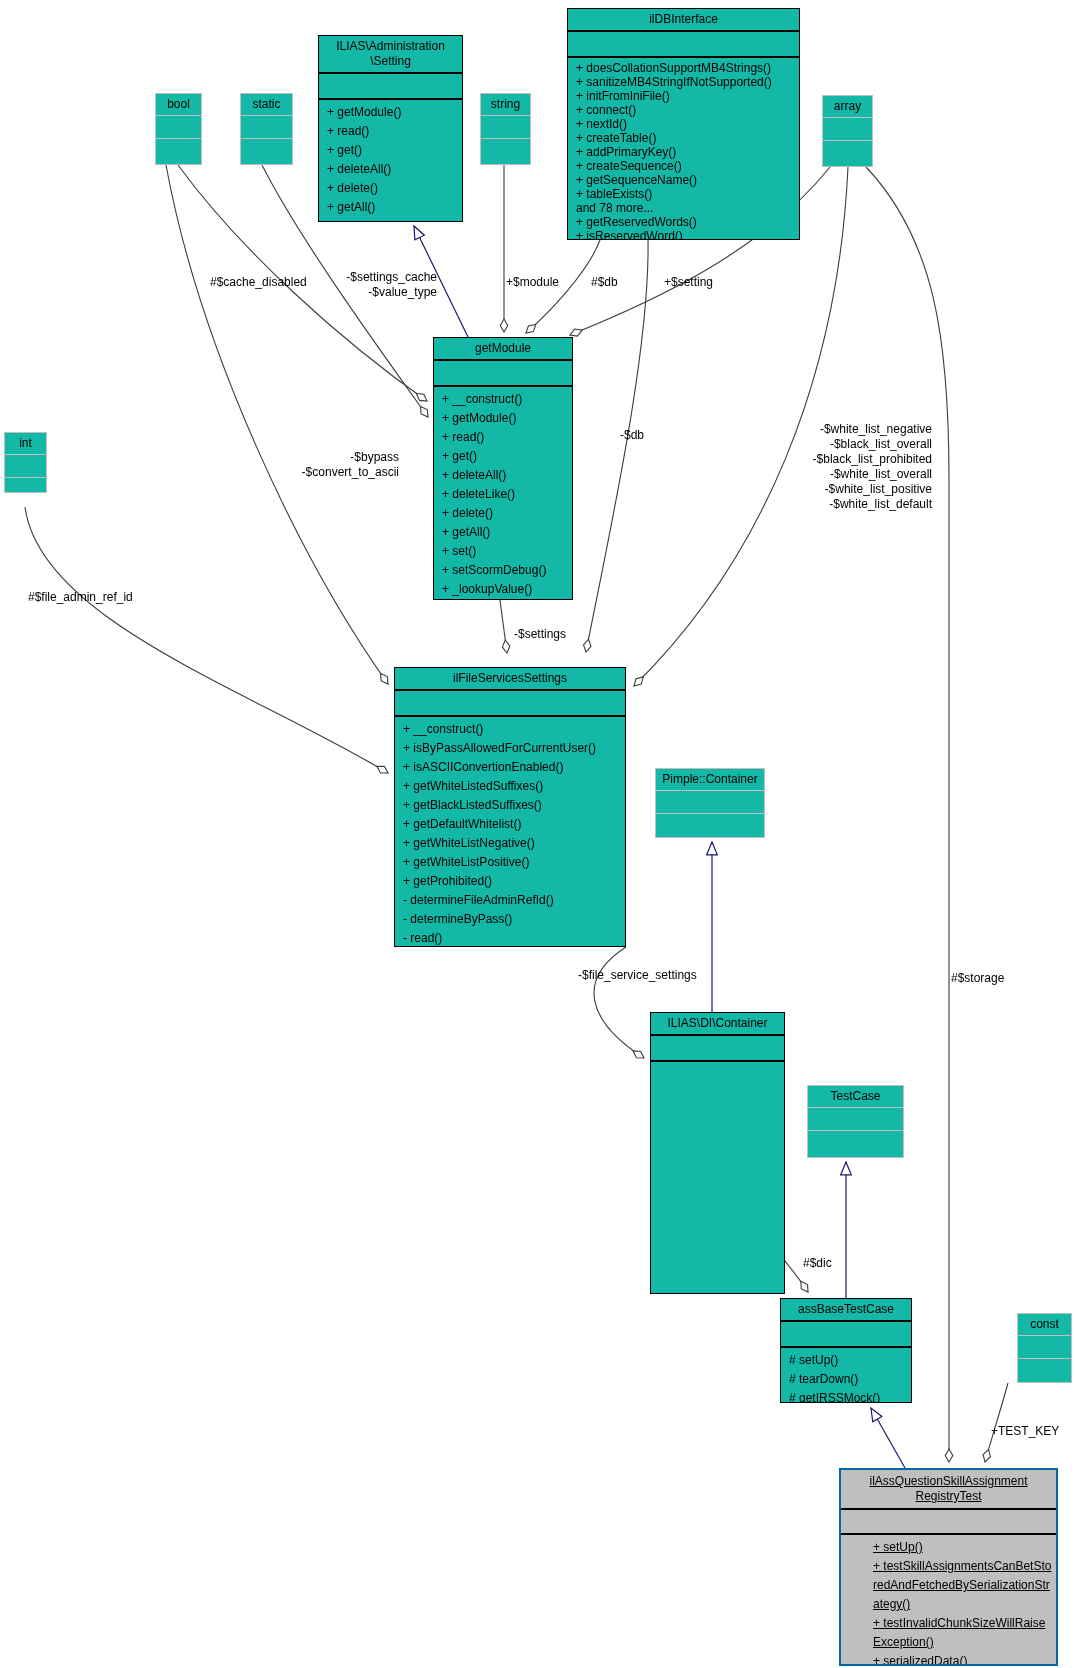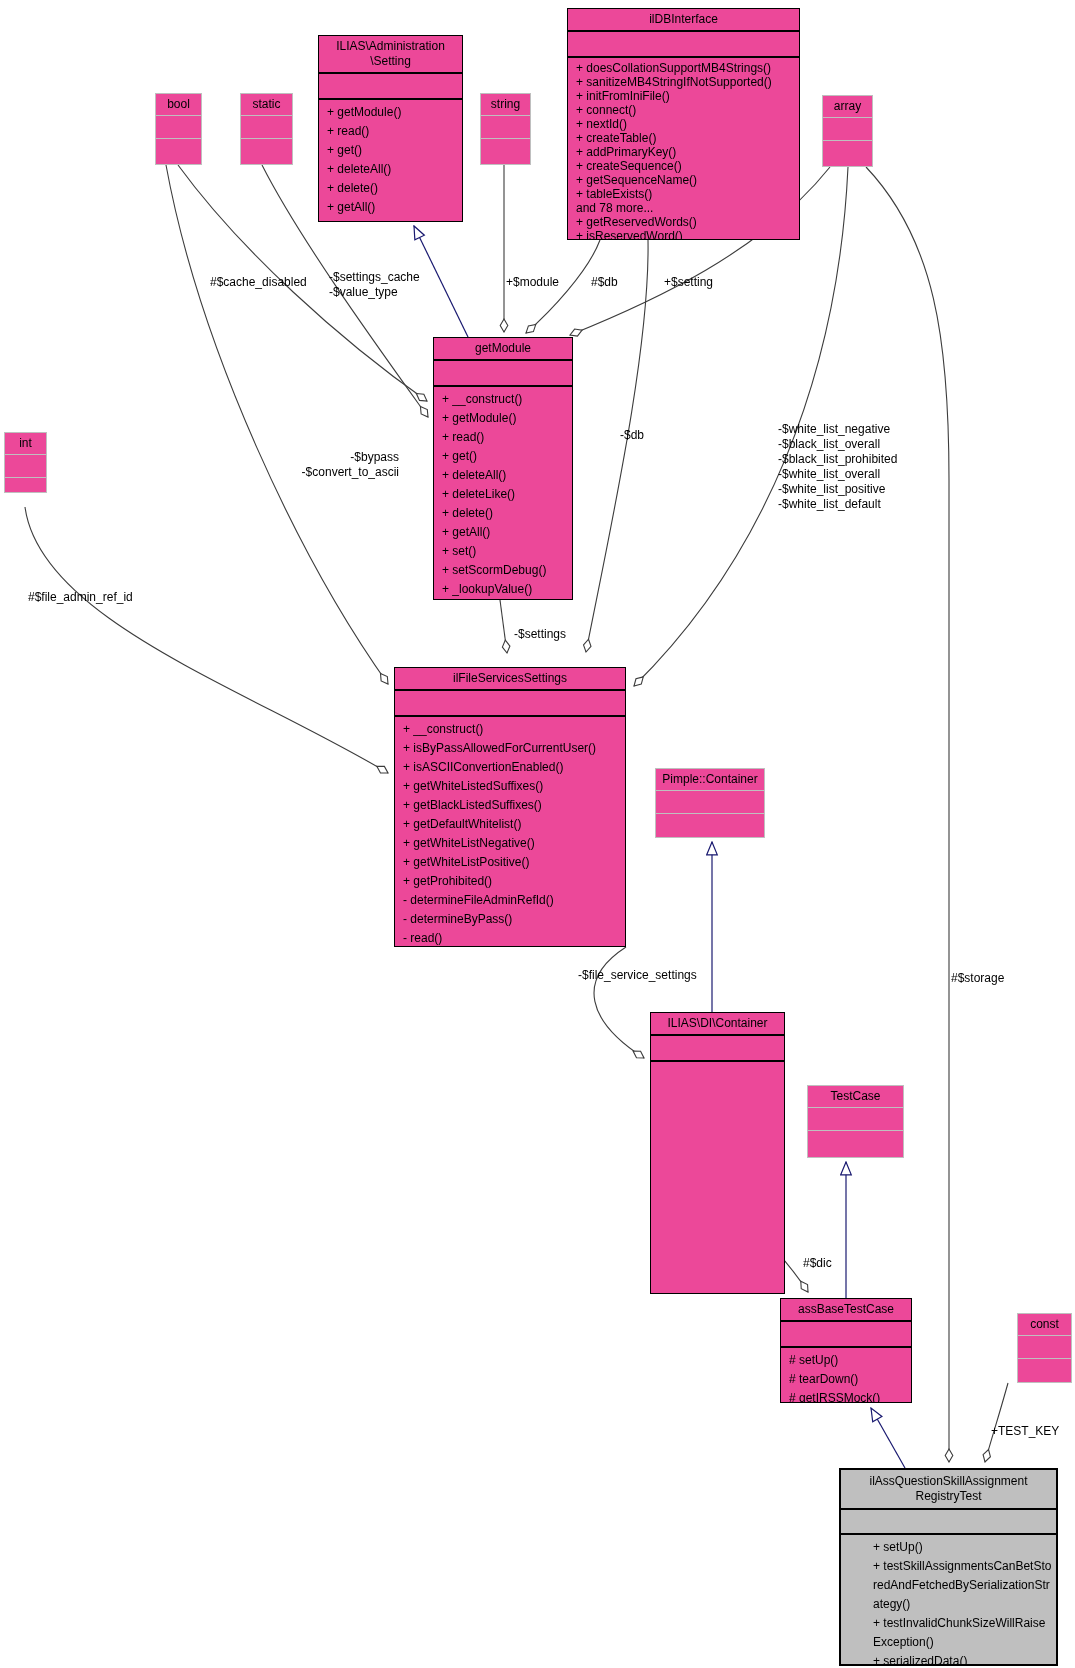--- a/index.html
+++ b/index.html
@@ -5,38 +5,38 @@
   html,body { margin:0; padding:0; background:#fff; }
   body { width:1075px; height:1668px; position:relative; font-family:"Liberation Sans", sans-serif; color:#000; }
   :root { --inh:#191970; --assoc:#3c3c3c; --typb:#bfbfbf; --hlf:#bfbfbf; }
 
   svg.wires { position:absolute; left:0; top:0; z-index:0; }
   path.assoc { fill:none; stroke:var(--assoc); stroke-width:1.1px; }
   path.inh   { fill:none; stroke:var(--inh);   stroke-width:1.2px; }
   .mdia { fill:#fff; stroke:var(--assoc); stroke-width:1.1px; }
   .mtri { fill:#fff; stroke:var(--inh);  stroke-width:1.2px; }
 
-  .ubox { position:absolute; z-index:2; background:#ec4899; border:1px solid #000;
+  .ubox { position:absolute; z-index:2; background:#14b8a6; border:1px solid #000;
           box-sizing:border-box; font-size:12px; overflow:hidden; }
   .ubox .t { text-align:center; padding:3px 4px; border-bottom:2px solid #000;
              white-space:pre-line; line-height:15px; }
   .ubox .a { height:24px; border-bottom:2px solid #000; }
   .ubox .m { padding:3px 3px 3px 8px; line-height:19px; white-space:pre-line; }
 
   .typ { border-color:var(--typb); }
   .typ .t { border-bottom:1px solid var(--typb); padding:3px 2px; }
   .typ .a { height:22px; border-bottom:1px solid var(--typb); }
   .typ .a:last-child { border-bottom:none; }
 
-  .hl { background:var(--hlf); border:2px solid #000000; }
+  .hl { background:var(--hlf); border:2px solid #0369a1;text-decoration:underline; }
   .hl .t { padding:4px 4px; }
   .hl .m { word-break:break-all;margin-left:24px; }
 
   .elabel { position:absolute; z-index:1; font-size:12px; line-height:15px; white-space:pre-line; }
-  .tac { text-align:left; } .tar { text-align:right; }
+  .tac { text-align:right; } .tar { text-align:right; }
 </style>
 </head>
 <body>
 
 <svg class="wires" width="1075" height="1668" viewBox="0 0 1075 1668">
   <defs>
     <marker id="dia" markerUnits="userSpaceOnUse" markerWidth="15" markerHeight="10" viewBox="0 0 15 10" refX="14" refY="5" orient="auto">
       <path d="M1,5 L7.5,1.2 L14,5 L7.5,8.8 Z" class="mdia"></path>
     </marker>
     <marker id="tri" markerUnits="userSpaceOnUse" markerWidth="15" markerHeight="13" viewBox="0 0 15 13" refX="14" refY="6.5" orient="auto">

